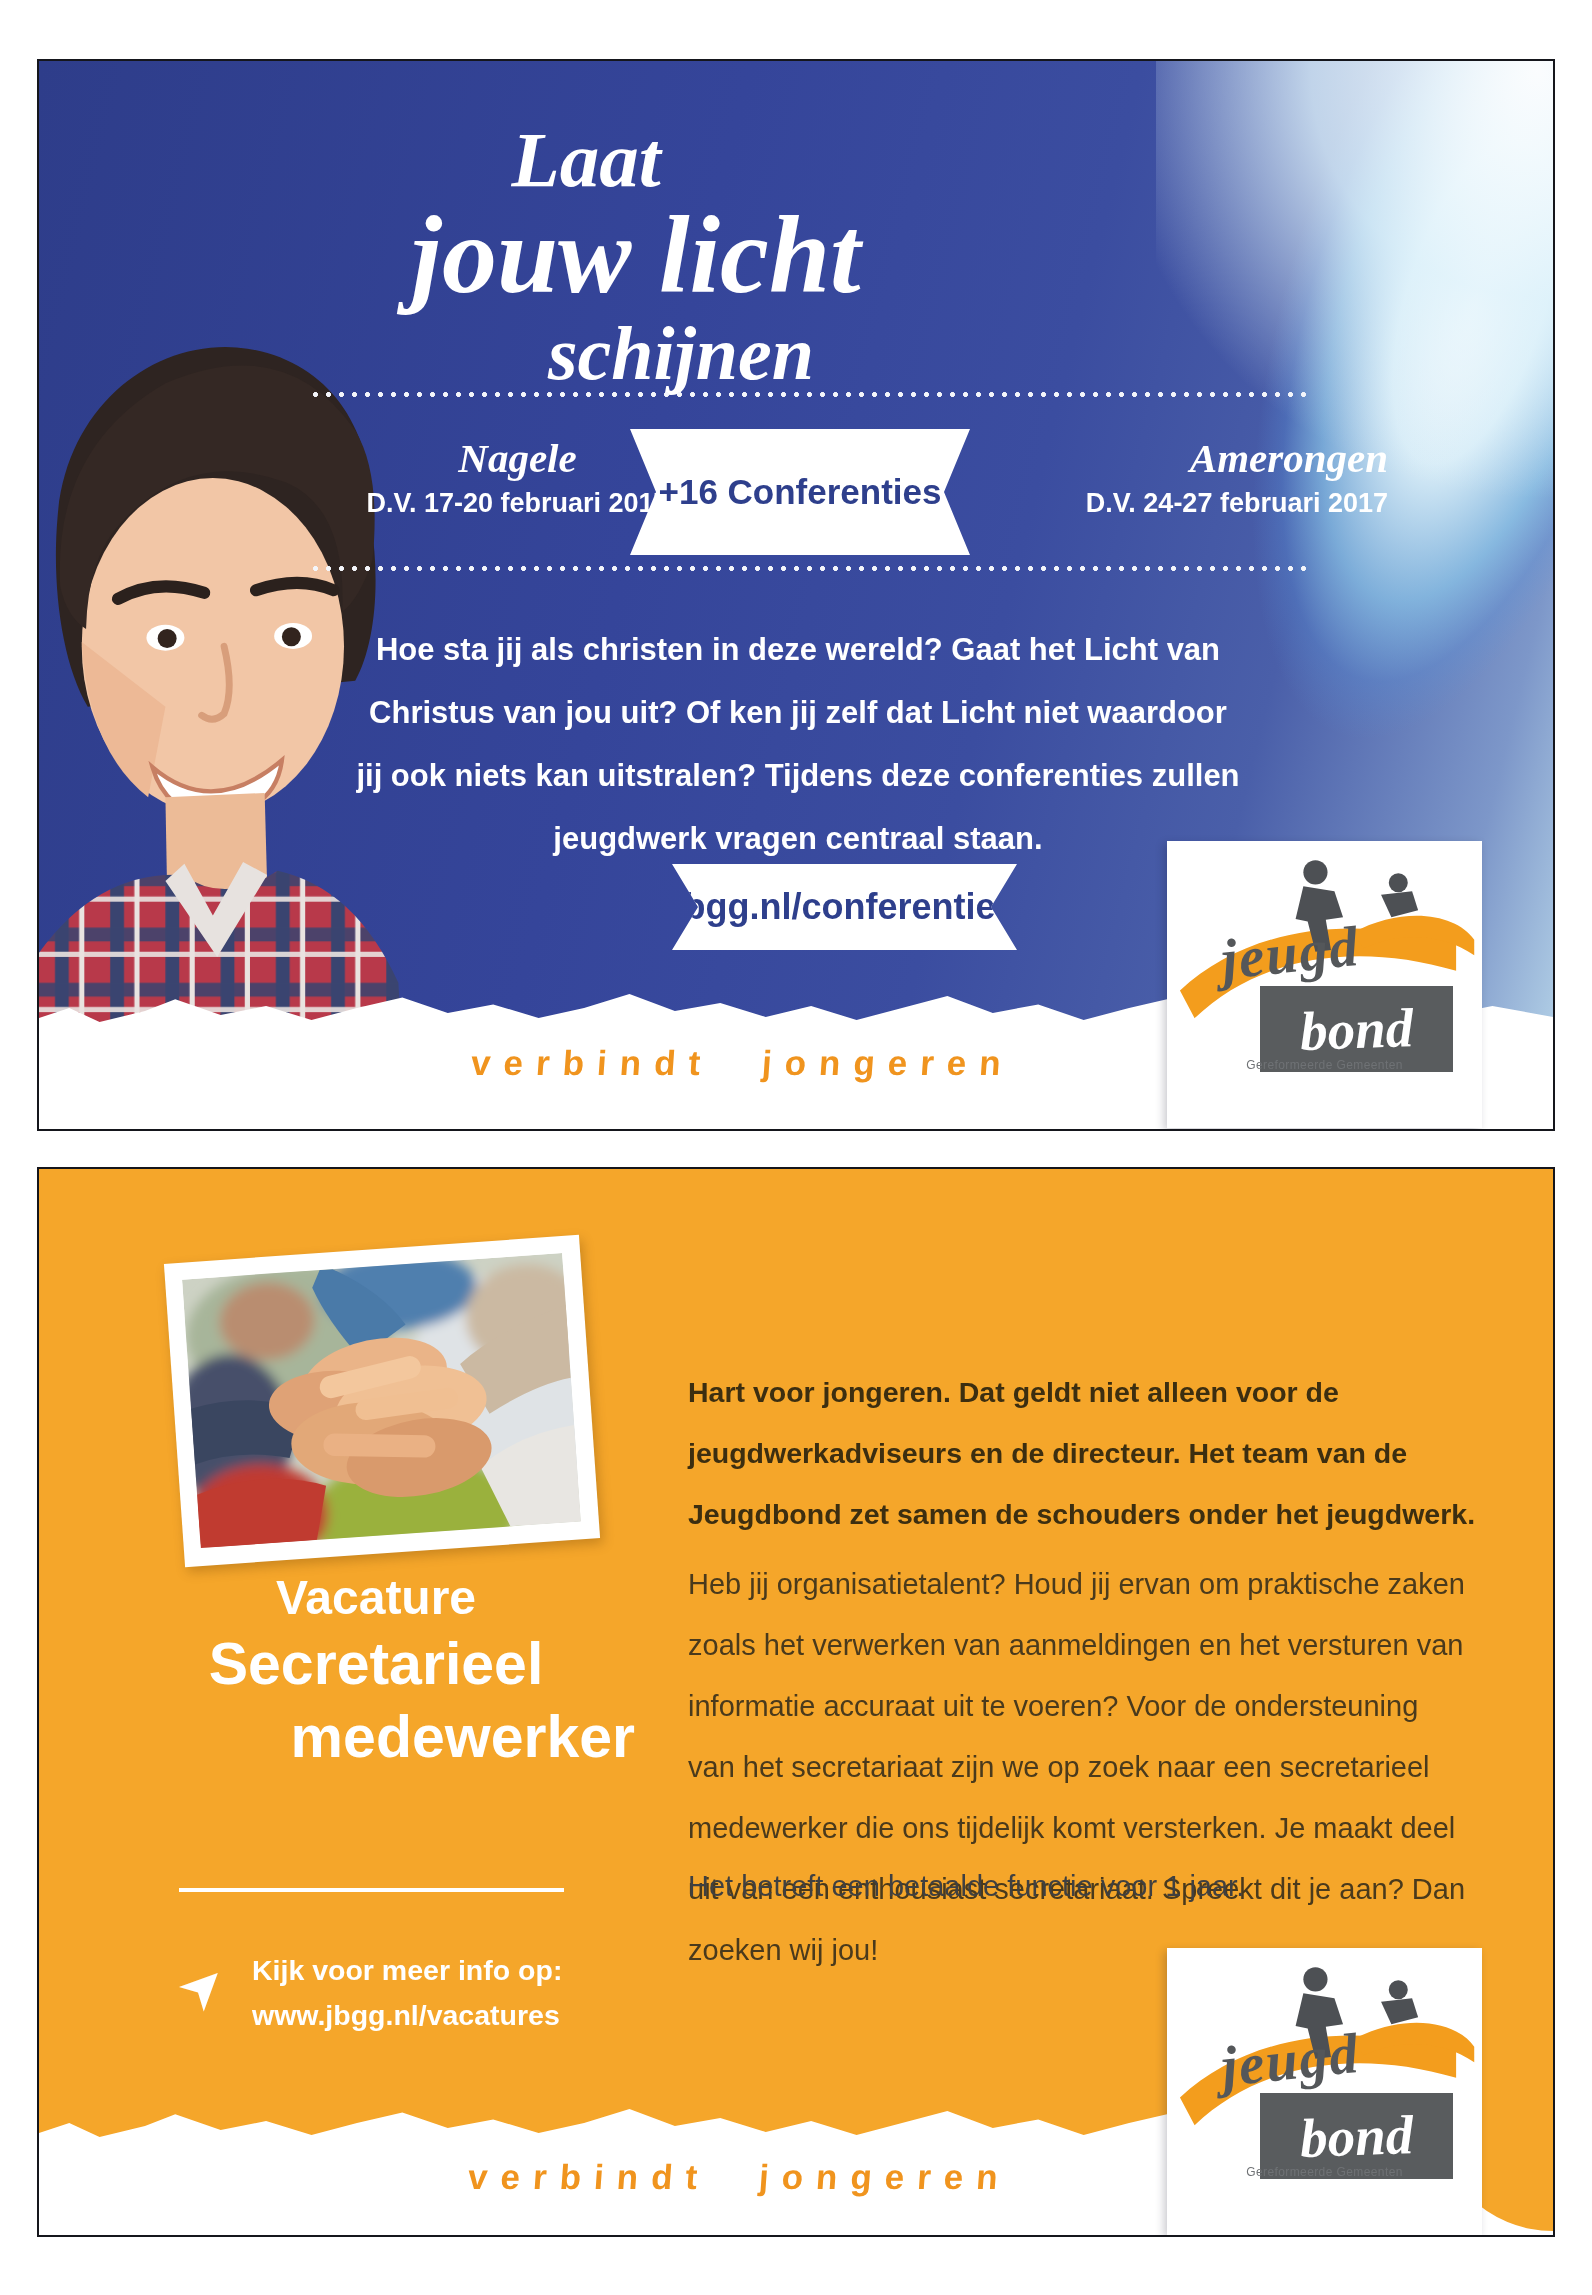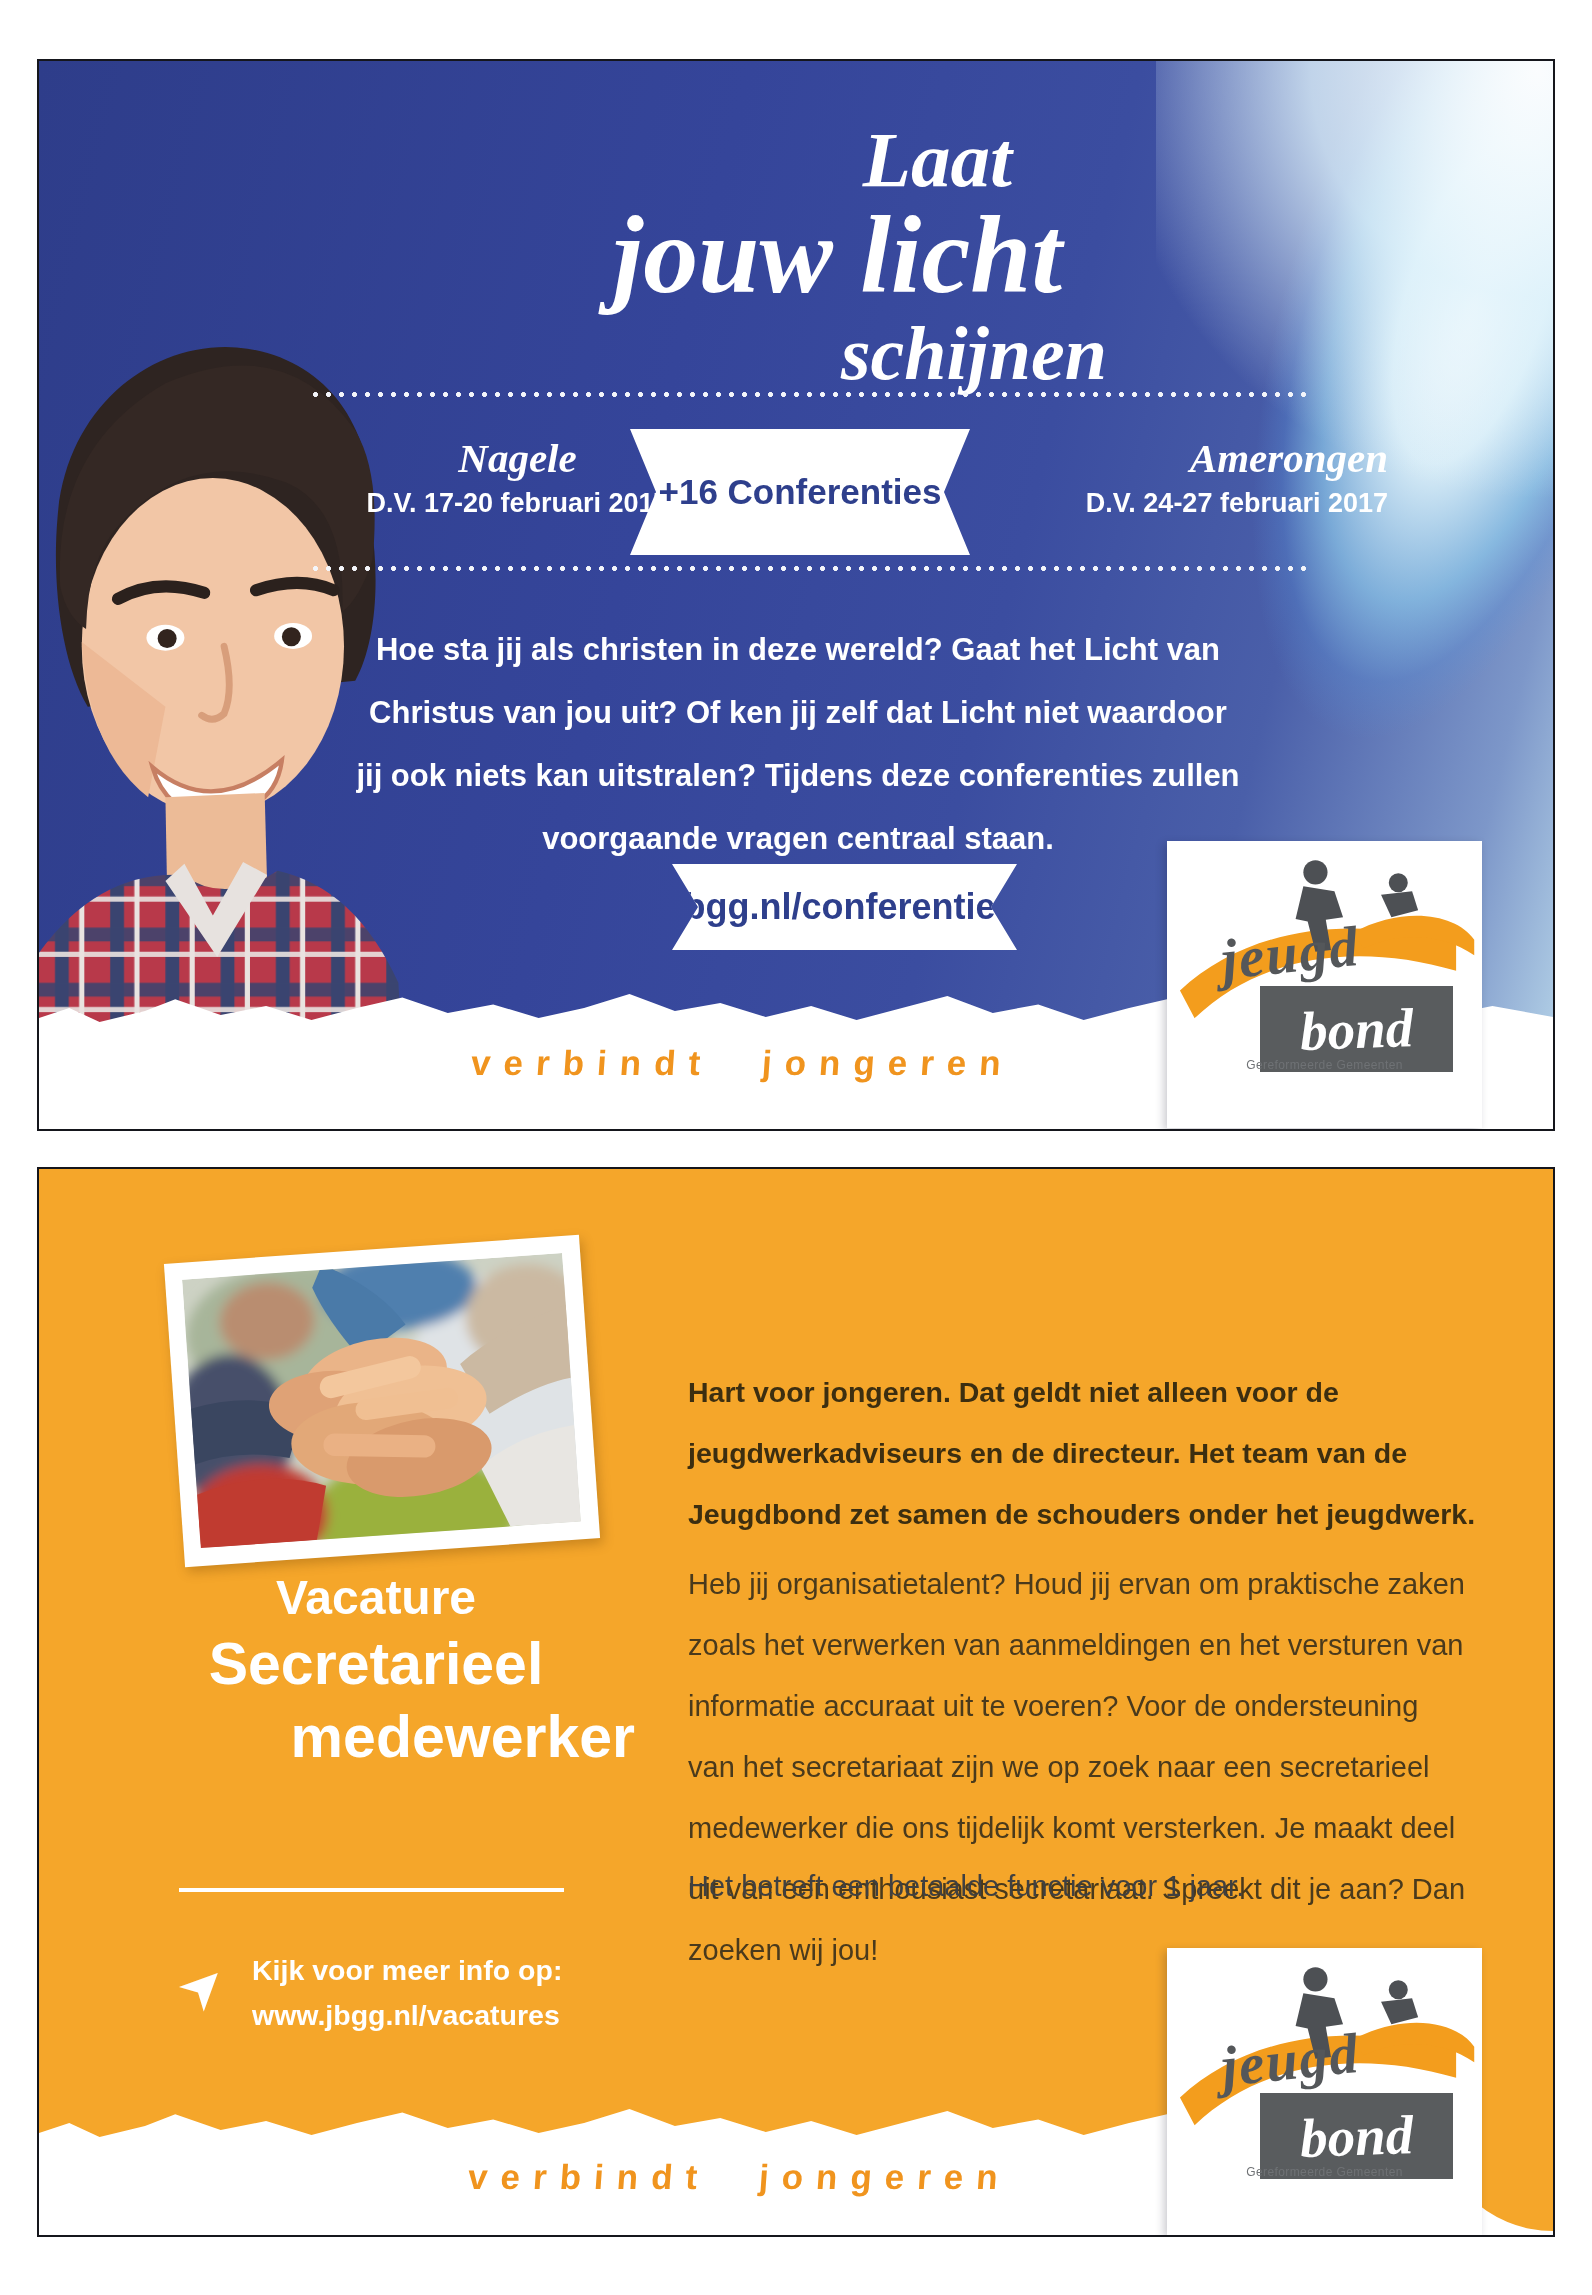--- a/index.html
+++ b/index.html
@@ -11,21 +11,21 @@
   .flyer1{left:37px;top:59px;width:1518px;height:1072px;border:2.6px solid #15161c;box-sizing:border-box;
           background:linear-gradient(104deg,#2e3d8a 0%,#35459a 40%,#3b4da0 62%,#4a5fa9 78%,#7d97c9 92%,#b9d7ea 100%);
           overflow:hidden;}
   .beam{top:-207px;right:-129px;width:535px;height:1294px;transform:rotate(17deg);
         background:radial-gradient(ellipse 46% 46% at 50% 34%,
           rgba(255,255,255,0.98) 0%, rgba(227,247,253,0.92) 28%,
           rgba(150,216,244,0.60) 52%, rgba(90,150,220,0.28) 66%, rgba(90,150,220,0) 76%);}
   .corner-glow{top:0;right:0;width:397px;height:466px;
         background:radial-gradient(circle at 96% 2%, rgba(255,255,255,0.95) 0%, rgba(224,243,251,0.8) 38%, rgba(224,243,251,0) 72%);}
 
-  .title-block{left:229px;top:64px;width:794px;text-align:right;color:#ffffff;
+  .title-block{left:200px;top:64px;width:794px;text-align:center;color:#ffffff;
         font-family:"Liberation Serif", serif;font-style:italic;font-weight:700;}
   .t1{font-size:79px;line-height:69px;transform:translateX(-50px);}
   .t2{font-size:110px;line-height:123px;}
   .t3{font-size:76px;line-height:72px;transform:translateX(45px);}
 
   .dotted{height:7px;background-image:radial-gradient(circle 2.8px, #f4f6fb 2.2px, rgba(255,255,255,0) 2.8px);
           background-size:13px 7px;background-repeat:repeat-x;}
   .dot1{left:270px;top:330px;width:1001px;}
   .dot2{left:270px;top:504px;width:1001px;}
 
@@ -158,21 +158,21 @@
       <div class="event-name">Amerongen</div>
       <div class="event-date">D.V. 24-27 februari 2017</div>
     </div>
 
     <div class="abs dotted dot2"></div>
 
     <div class="abs para">
       <div>Hoe sta jij als christen in deze wereld? Gaat het Licht van</div>
       <div>Christus van jou uit? Of ken jij zelf dat Licht niet waardoor</div>
       <div>jij ook niets kan uitstralen? Tijdens deze conferenties zullen</div>
-      <div>voorgaande vragen centraal staan.</div>
+      <div>jeugdwerk vragen centraal staan.</div>
     </div>
 
     <div class="abs ribbon ribbon-url">
       <span>jbgg.nl/conferenties</span>
     </div>
 
     <div class="abs torn torn1"></div>
 
     <div class="abs tagline tag1">verbindt jongeren</div>
 

